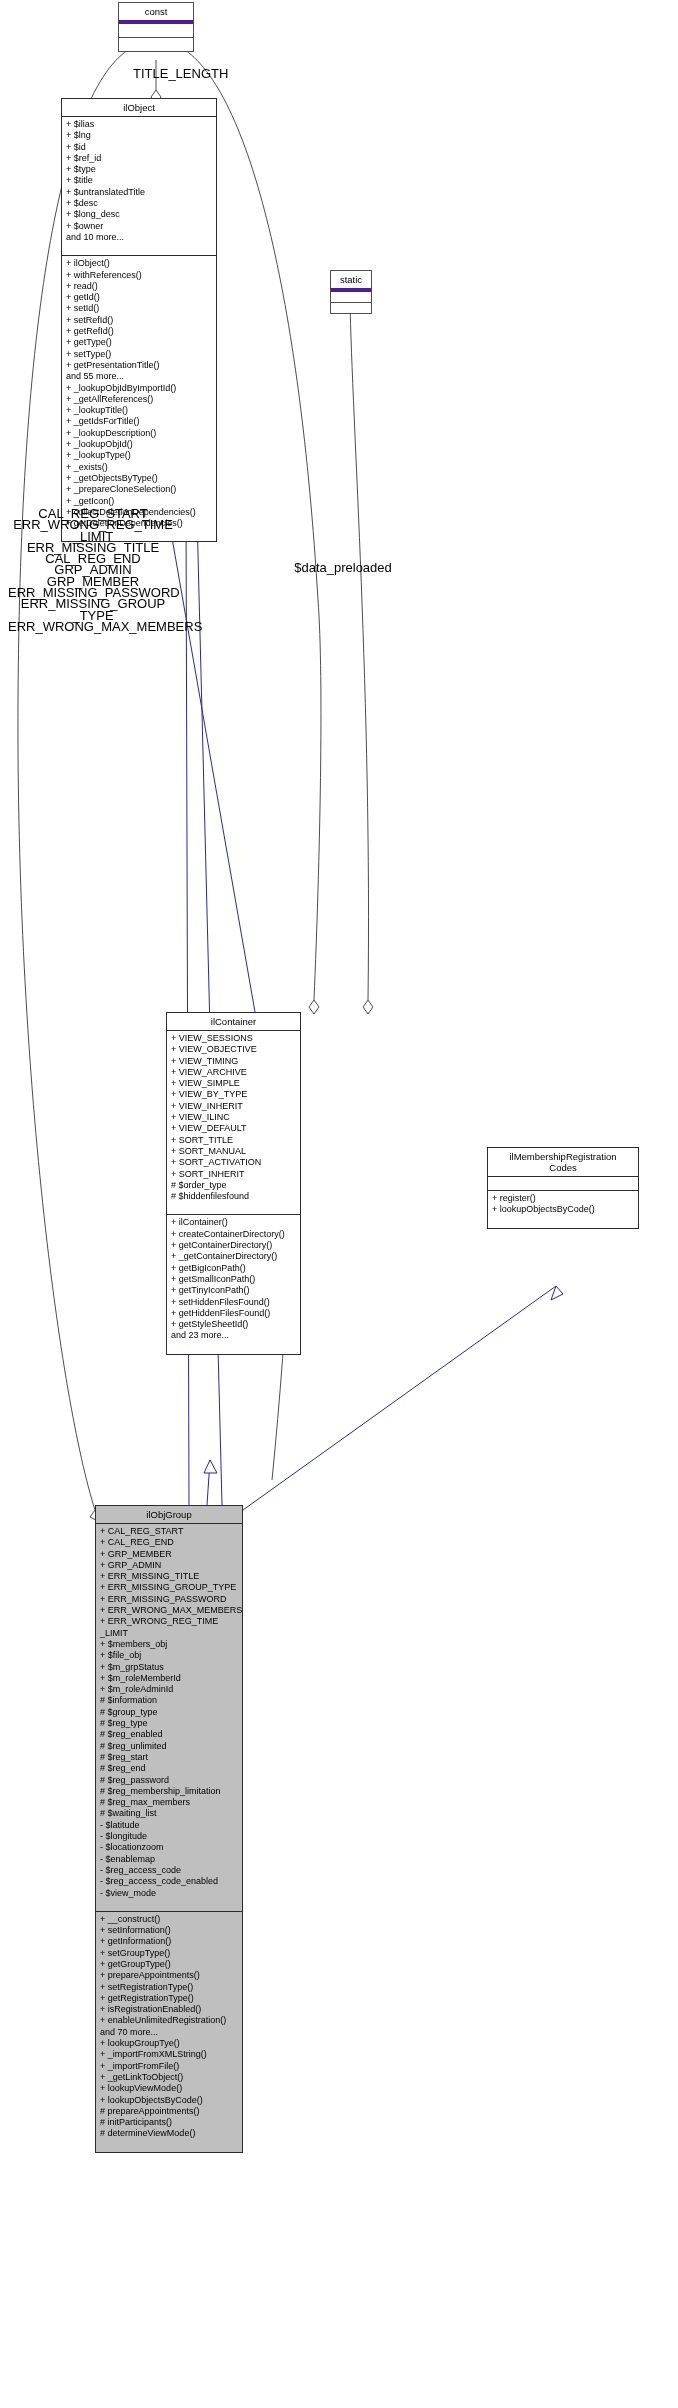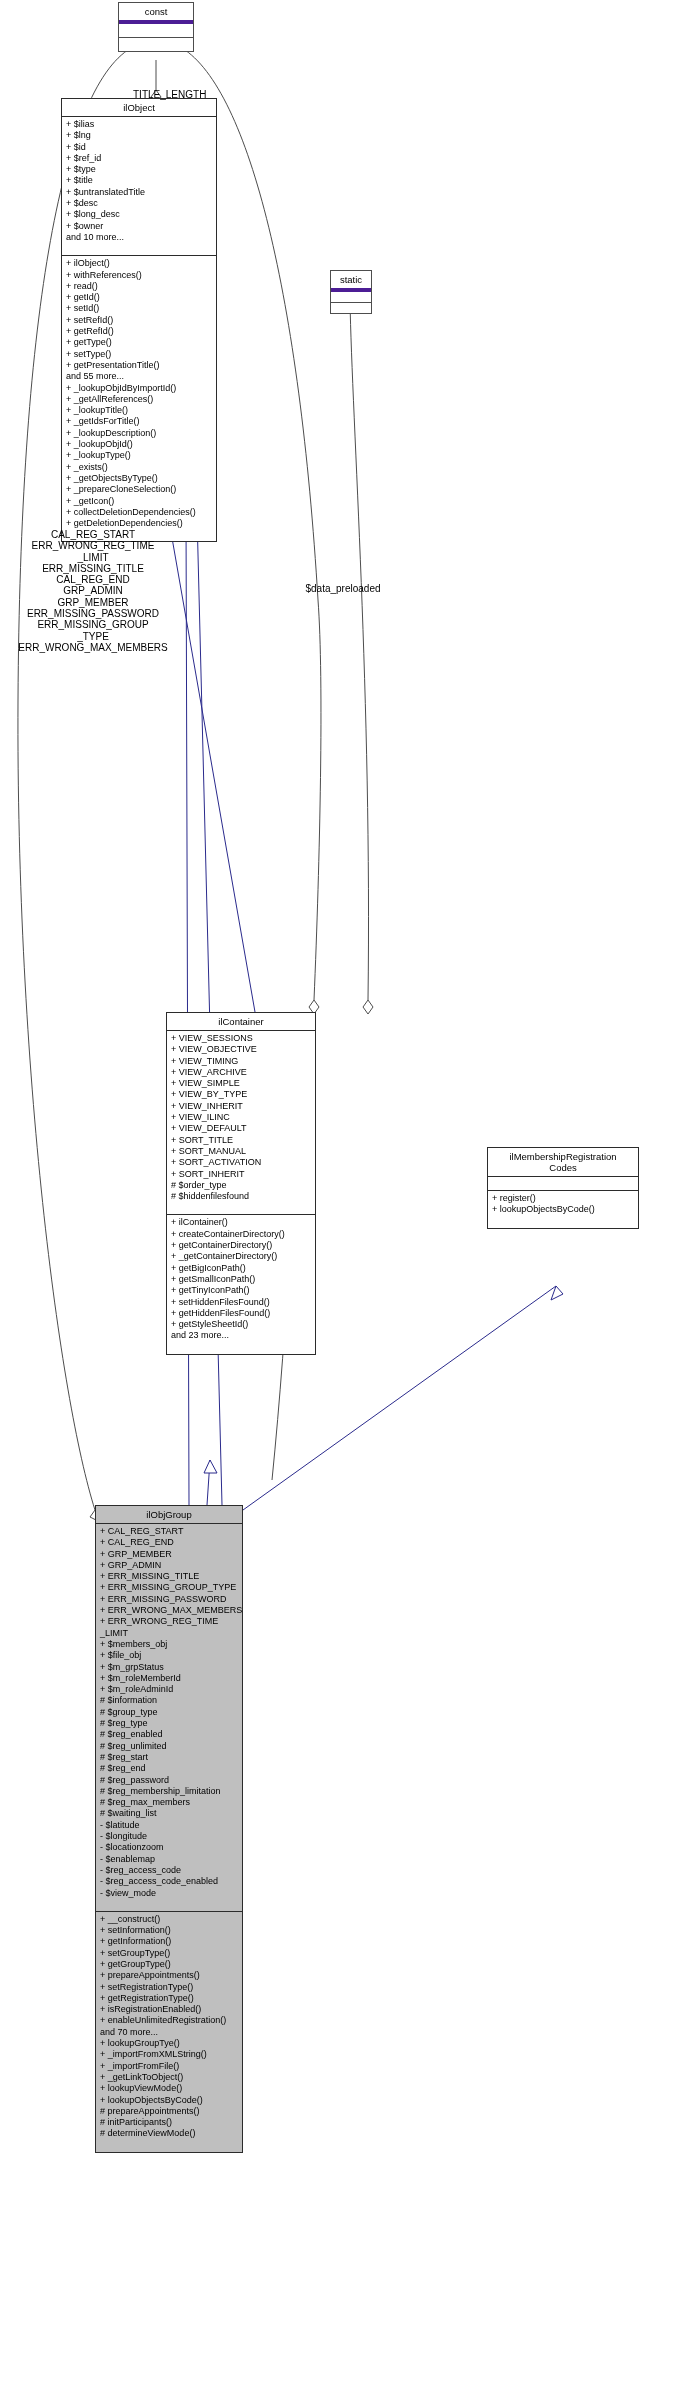--- a/index.html
+++ b/index.html
@@ -64,26 +64,25 @@
     height: 13px;
     padding: 0;
   }
   .umlbox .row {
     white-space: nowrap;
     font-size: 9px;
     line-height: 11.3px;
   }
   .edgelabel {
     position: absolute;
-    font-size: 10px;
+    font-size: 13px;
     line-height: 11.3px;
     text-align: center;
     white-space: pre-line;
     color: #000000;
-    margin-top: 21px;
   }
 </style>
 </head>
 <body>
 
 <div id="canvas">
 
   <svg class="edges" viewBox="0 0 678 2408">
 
     <g stroke="#4d4d4d" fill="none" stroke-width="1">
@@ -183,21 +182,21 @@
         <div class="row">+ _lookupType()</div>
         <div class="row">+ _exists()</div>
         <div class="row">+ _getObjectsByType()</div>
         <div class="row">+ _prepareCloneSelection()</div>
         <div class="row">+ _getIcon()</div>
         <div class="row">+ collectDeletionDependencies()</div>
         <div class="row">+ getDeletionDependencies()</div>
       </div>
   </div>
 
-  <div class="umlbox thick" style="left:166px; top:1012px; width:150px;">
+  <div class="umlbox thick" style="left:166px; top:1012px; width:135px;">
     <div class="title">ilContainer</div>
     <div class="sect">
         <div class="row">+ VIEW_SESSIONS</div>
         <div class="row">+ VIEW_OBJECTIVE</div>
         <div class="row">+ VIEW_TIMING</div>
         <div class="row">+ VIEW_ARCHIVE</div>
         <div class="row">+ VIEW_SIMPLE</div>
         <div class="row">+ VIEW_BY_TYPE</div>
         <div class="row">+ VIEW_INHERIT</div>
         <div class="row">+ VIEW_ILINC</div>

